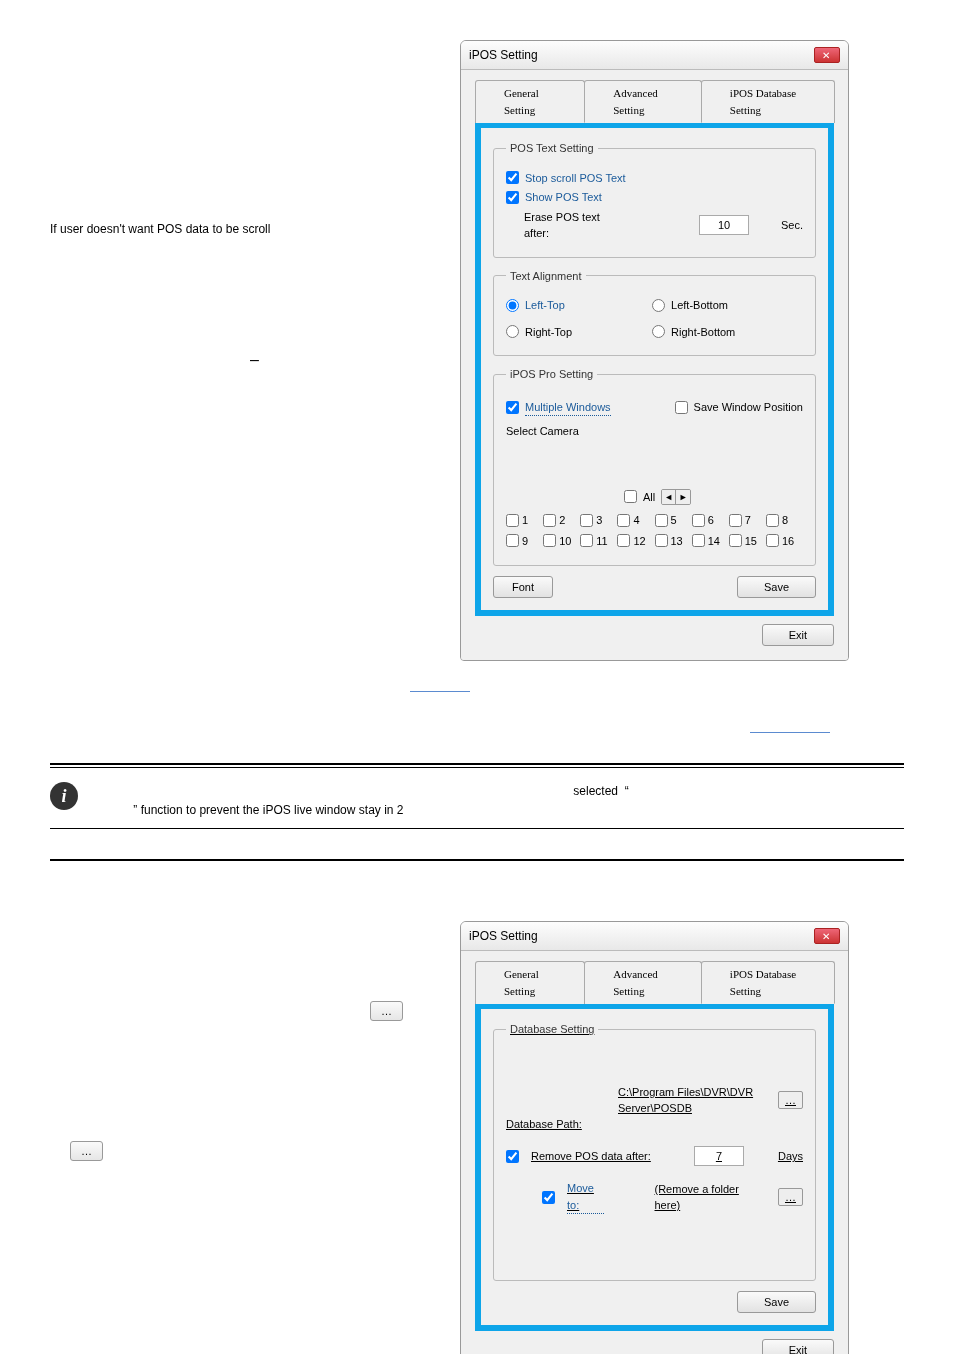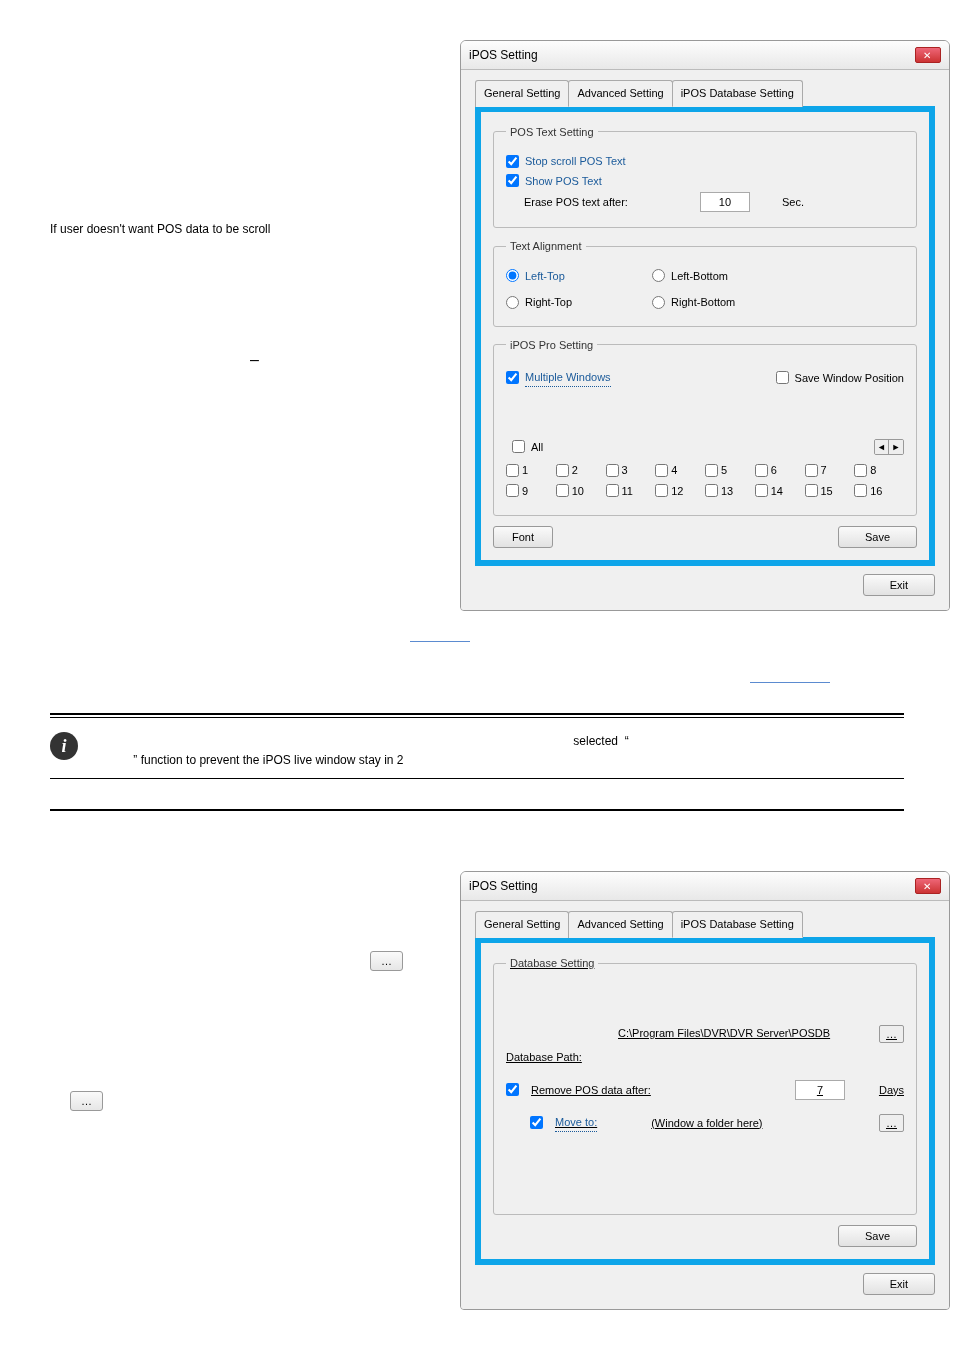--- a/index.html
+++ b/index.html
@@ -15,21 +15,21 @@
   .section { display: flex; gap: 20px; margin-bottom: 30px; }
   .left-col { flex: 0 0 390px; padding-top: 10px; }
   .right-col { flex: 1; }
   .body-text { color: #000; }
 
   
   .dialog {
     background: #f0f0f0;
     border: 1px solid #999;
     border-radius: 6px 6px 4px 4px;
-    width: 490px;
+    width: 389px;
     overflow: hidden;
   }
   .titlebar {
     background: linear-gradient(#fdfdfd,#e8e8e8);
     border-bottom: 1px solid #bbb;
     padding: 5px 8px;
     display: flex;
     justify-content: space-between;
     align-items: center;
     font-size: 12px;
@@ -39,28 +39,29 @@
     background: linear-gradient(#e67,#c33);
     border: 1px solid #a22;
     border-radius: 2px;
     position: relative;
   }
   .close-btn::before { content:"✕"; color:#fff; font-size:10px; position:absolute; top:0; left:7px; }
   .dialog-body { padding: 10px 14px 14px; background:#f0f0f0; }
 
   .tabs { display:flex; margin-bottom:-1px; }
   .tab {
-    padding: 4px 8px;
+    padding: 4px 28px;
     background:#f0f0f0;
     border:1px solid #aaa;
     border-bottom:none;
     border-radius:3px 3px 0 0;
     font-size:11px;
     position:relative;
     margin-right:-1px;
+    font-family:Liberation Serif, serif;
   }
   .tab.active { background:#f0f0f0; z-index:2; border-bottom:1px solid #f0f0f0; }
   .tab-panel {
     border:6px solid #0ea5e9;
     background:#f0f0f0;
     padding:12px;
   }
 
   fieldset {
     border:1px solid #bbb;
@@ -121,21 +122,21 @@
     line-height:18px;
     vertical-align:middle;
   }
 
   .db-row { display:flex; align-items:center; gap:12px; margin:14px 0; font-size:11px; }
   .db-row .path { flex:1; font-size:11px; }
   .dots-btn {
     display:inline-block; background:#eee; border:1px solid #999; border-radius:2px;
     padding:0 6px; font-size:11px; line-height:16px;
   }
-  .db-indent { margin-left:24px; }
+  .db-indent { margin-left:36px; }
 </style>
 </head>
 <body>
 
 <div class="section">
   <div class="left-col">
     <p class="body-text" style="margin-top:170px;">If user doesn't want POS data to be scroll</p>
     <p style="margin-top:110px; margin-left:200px; font-size:16px;">–</p>
   </div>
   <div class="right-col">
@@ -201,21 +202,22 @@
             <div class="row" style="justify-content:space-between;">
               <label class="row">
                   <input type="checkbox" checked="" style="">
                   <span style="color:#1a5a9a;border-bottom:1px dotted #1a5a9a">Multiple Windows</span>
                 </label>
               <label class="row">
                   <input type="checkbox" style="">
                   <span>Save Window Position</span>
                 </label>
             </div>
-            <div class="row" style="justify-content:space-between;align-items:center;margin-top:46px;">
+            <div style="font-size:11px;margin-top:4px;">Select Camera</div>
+            <div class="row" style="justify-content:center;align-items:center;margin-top:46px;">
               <label class="row" style="margin-left:6px;">
                   <input type="checkbox" style="">
                   <span>All</span>
                 </label>
               <span class="tiny-prevnext">
                   <span>◄</span>
                   <span>►</span>
                 </span>
             </div>
             <div class="cam-grid">
@@ -357,21 +359,21 @@
               <span style="flex:1"></span>
               <input type="text" class="small-input" value="7" style="">
               <span style="width:10px"></span>
               <span>Days</span>
             </div>
 
             <div class="db-row db-indent">
               <input type="checkbox" checked="" style="">
               <span style="color:#1a5a9a;border-bottom:1px dotted #1a5a9a">Move to:</span>
               <span style="width:30px"></span>
-              <span>(Window a folder here)</span>
+              <span>(Remove a folder here)</span>
               <span style="flex:1"></span>
               <span class="dots-btn">…</span>
             </div>
           </fieldset>
           <div class="footer-right">
             <button class="btn btn-wide">Save</button>
           </div>
         </div>
         <div class="footer-right">
           <button class="btn btn-wide">Exit</button>

